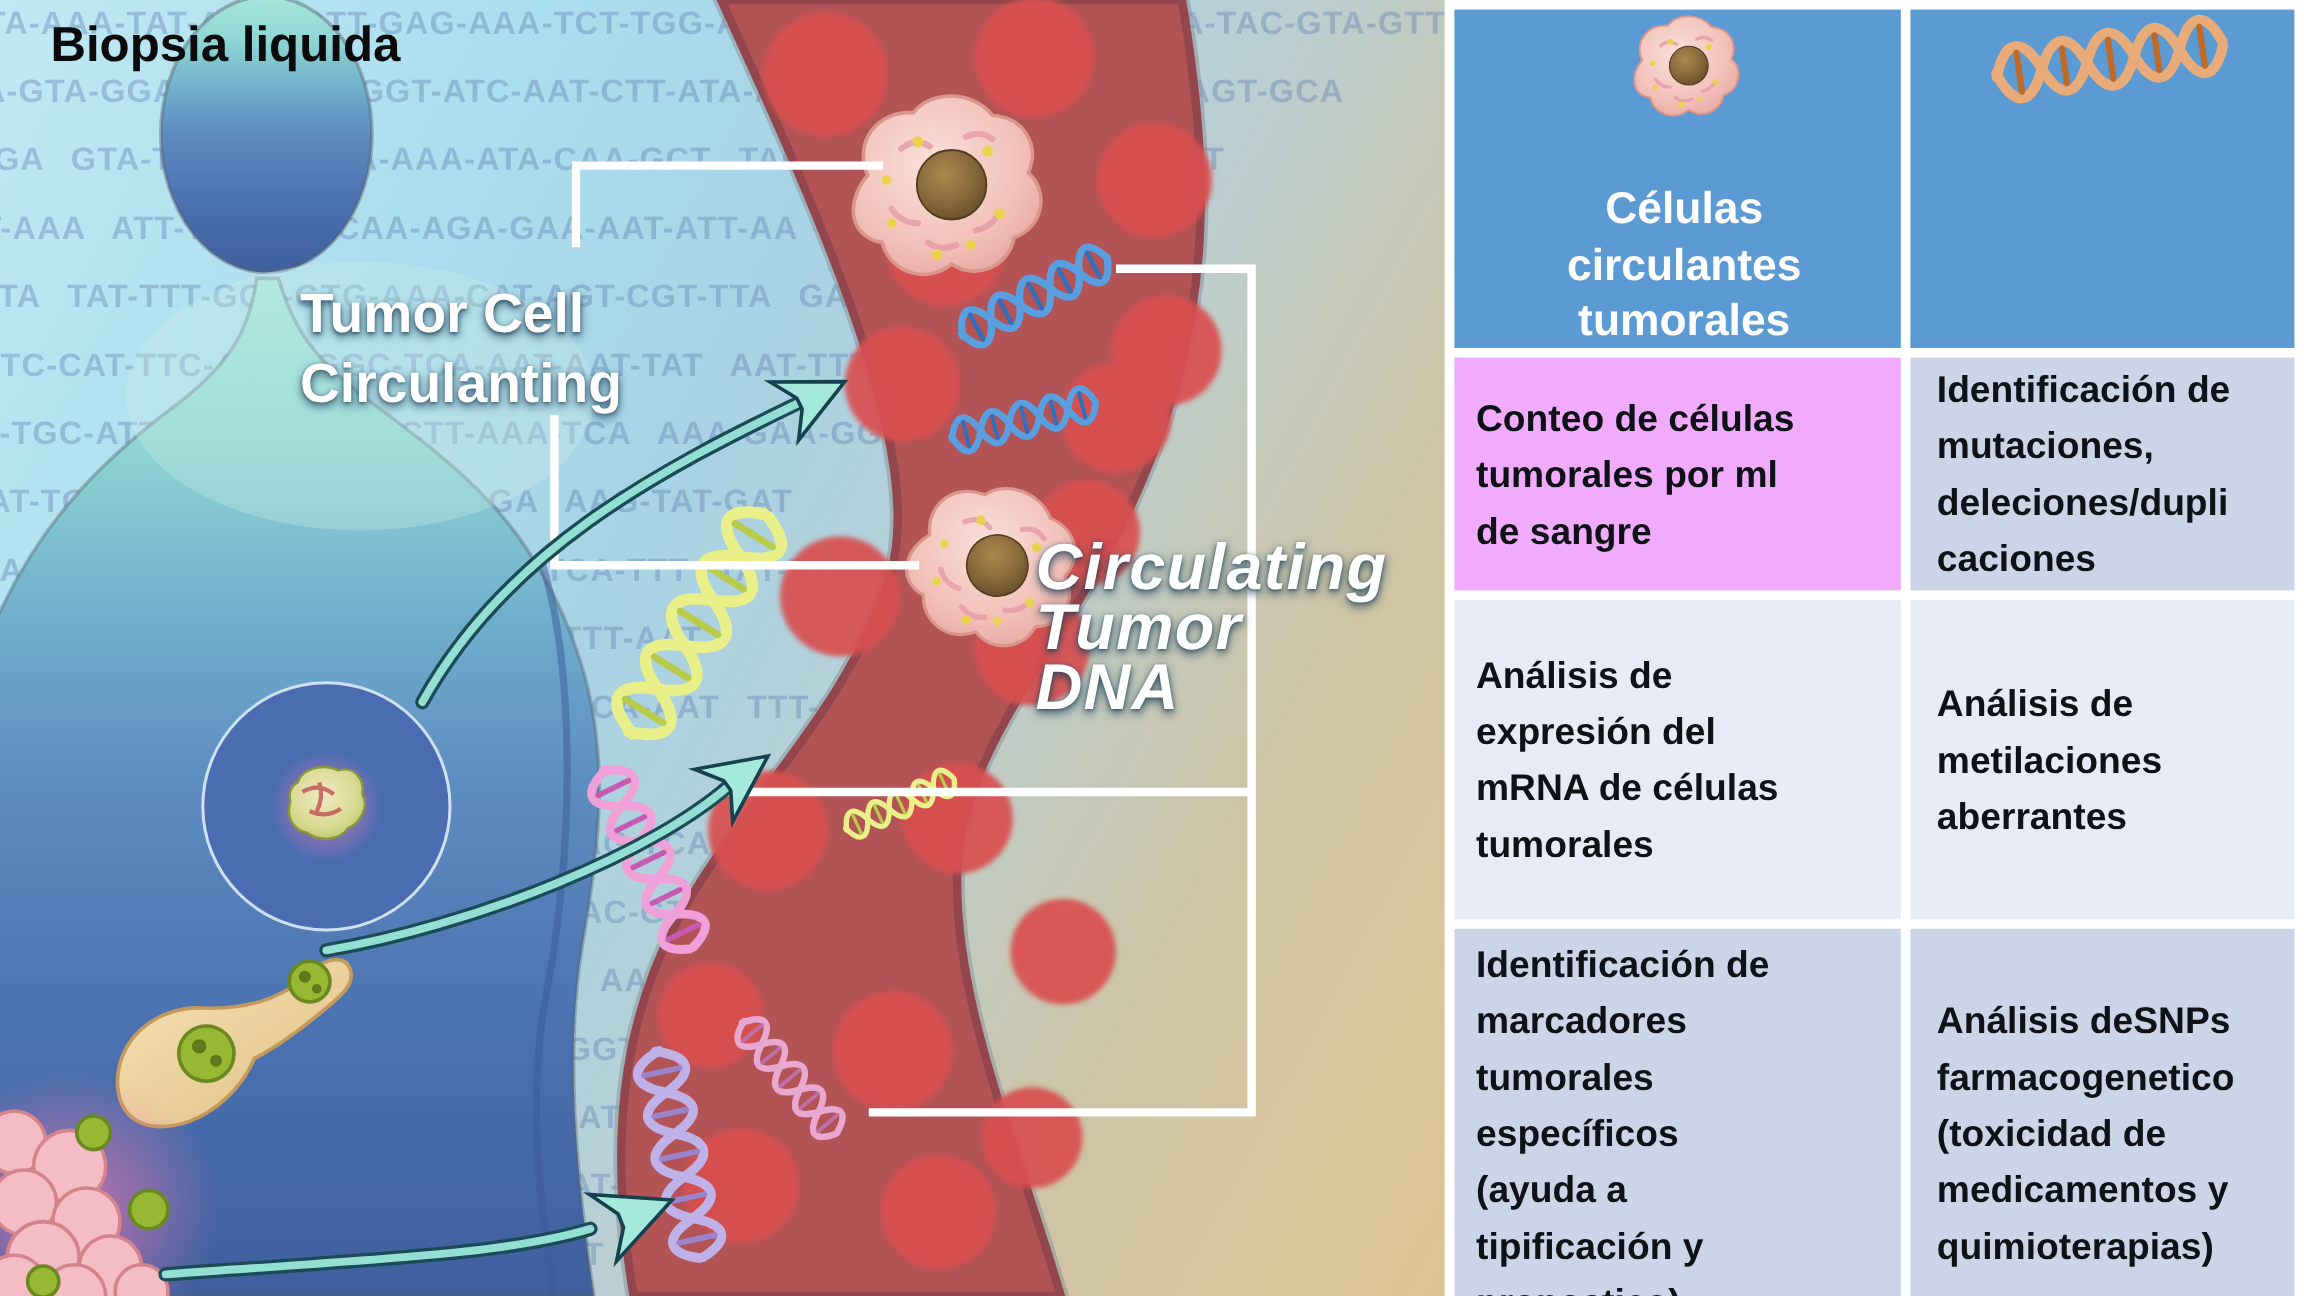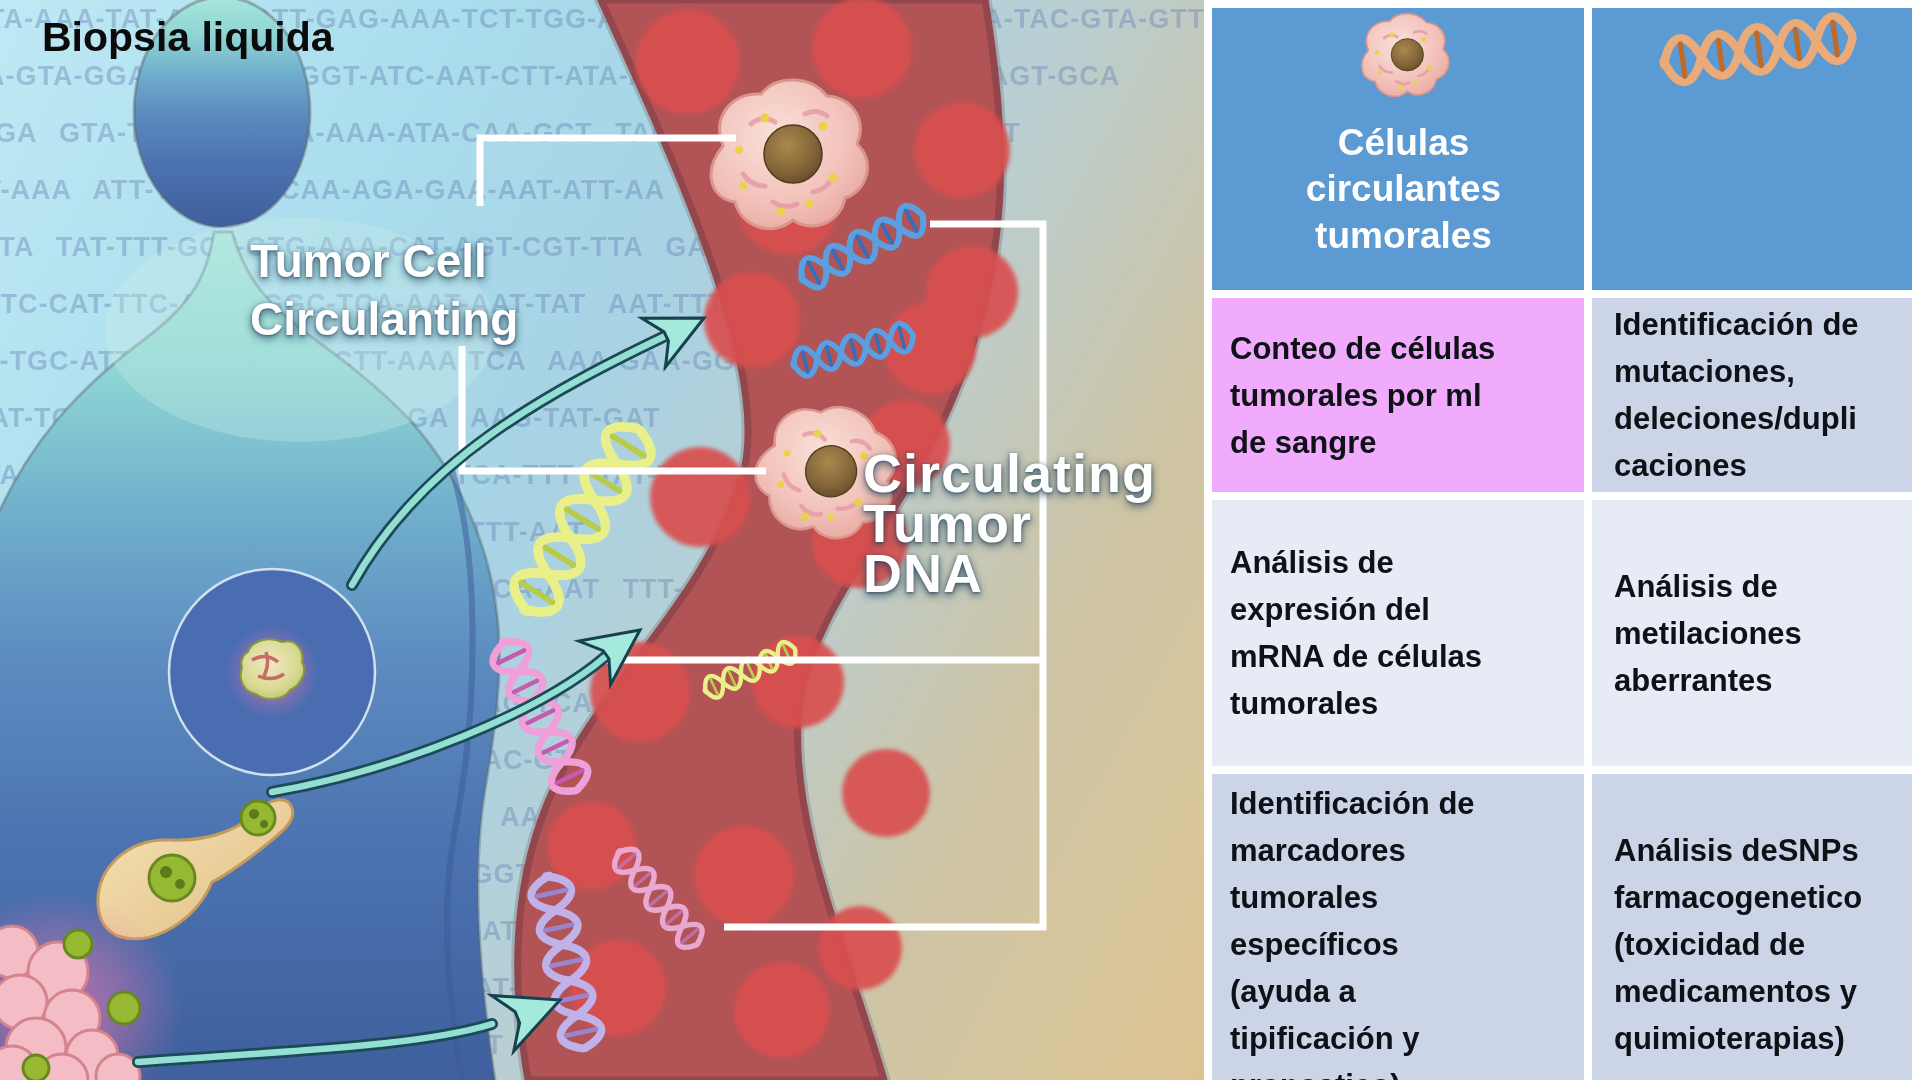--- a/index.html
+++ b/index.html
@@ -17,30 +17,30 @@
   .dna-row{
     position:absolute;white-space:nowrap;font-weight:bold;font-size:27px;
     letter-spacing:1px;word-spacing:14px;color:#6886b6;opacity:.42;
   }
   .illustration svg{position:absolute;inset:0;}
   .hs{stroke:var(--strand,#888);stroke-width:10;fill:none;stroke-linecap:round;}
   .hr{stroke:var(--rung,#555);stroke-width:6;fill:none;stroke-linecap:round;}
   .label{position:absolute;color:#fff;font-weight:bold;white-space:pre-line;
     text-shadow:0 3px 8px rgba(25,60,85,.8),0 1px 3px rgba(25,60,85,.65);}
   .label-tumor-cell{left:250px;top:232px;width:410px;font-size:46px;line-height:58px;}
-  .label-ctdna{left:863px;top:448px;width:360px;font-size:54px;line-height:50px;letter-spacing:1px;}
+  .label-ctdna{left:863px;top:448px;width:360px;font-size:54px;line-height:50px;letter-spacing:1px;font-style:italic;}
   .biopsia-title{position:absolute;left:42px;top:14px;font-size:41px;font-weight:bold;color:#0b0b0b;white-space:nowrap;}
   
   .table-panel{
     position:absolute;left:1204px;top:0;width:716px;height:1080px;background:#fff;
     display:grid;grid-template-columns:372px 1fr;grid-template-rows:282px 194px 266px 340px;
     gap:8px;padding:8px 8px 0 8px;overflow:hidden;
   }
   .th{
-    display:flex;flex-direction:column;align-items:center;justify-content:flex-start;gap:14px;
+    display:flex;flex-direction:column;align-items:center;justify-content:space-between;gap:14px;
     color:#fff;font-weight:bold;font-size:37px;line-height:1.25;text-align:center;white-space:pre-line;padding-left:11px;
   }
   .td{
     display:flex;align-items:center;font-weight:bold;font-size:31px;line-height:47px;
     color:#0e1116;white-space:pre-line;padding:0 8px 0 18px;overflow:hidden;text-align:left;
   }
   .td.c2{padding-left:22px;}
 </style>
 </head>
 <body>

